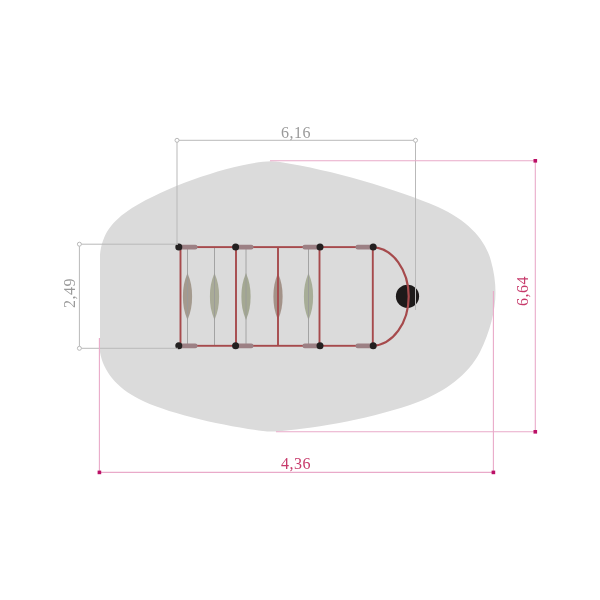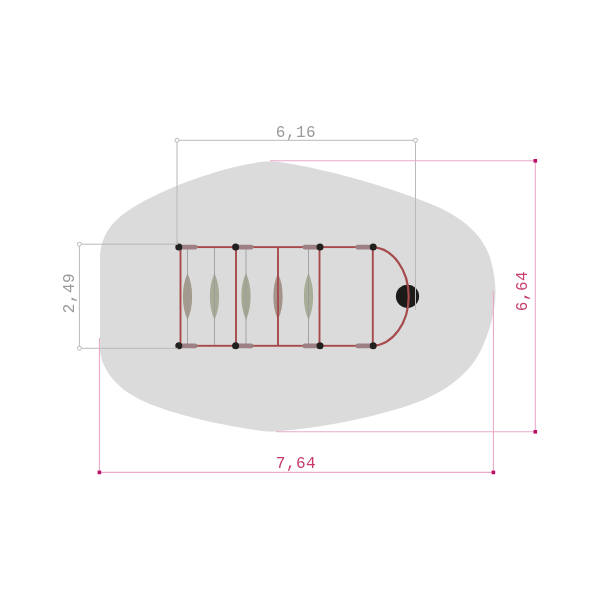--- a/index.html
+++ b/index.html
@@ -2,21 +2,21 @@
 <html><head>
 <meta charset="utf-8">
 <style>
   html, body { margin: 0; padding: 0; background: #ffffff; }
   #canvas {
     position: relative;
     width: 600px;
     height: 600px;
     background: #ffffff;
     overflow: hidden;
-    font-family: Liberation Mono, monospace;
+    font-family: Liberation Serif, serif;
   }
   #canvas svg { position: absolute; left: 0; top: 0; }
   .dim-label {
     position: absolute;
     width: 80px;
     height: 20px;
     line-height: 20px;
     text-align: center;
     font-size: 16px;
     letter-spacing: 0.5px;
@@ -123,15 +123,15 @@
       <rect x="491.6" y="470.6" width="3.6" height="3.6"></rect>
     </g>
   </svg>
 
   <div class="dim-label gray" style="left:256px; top:123px;">6,16</div>
 
   <div class="dim-label gray vertical" style="left:30px; top:283px;">2,49</div>
 
   <div class="dim-label magenta vertical" style="left:483px; top:281px;">6,64</div>
 
-  <div class="dim-label magenta" style="left:256px; top:454px;">7,64</div>
+  <div class="dim-label magenta" style="left:256px; top:454px;">4,36</div>
 
 </div>
 
 </body></html>

